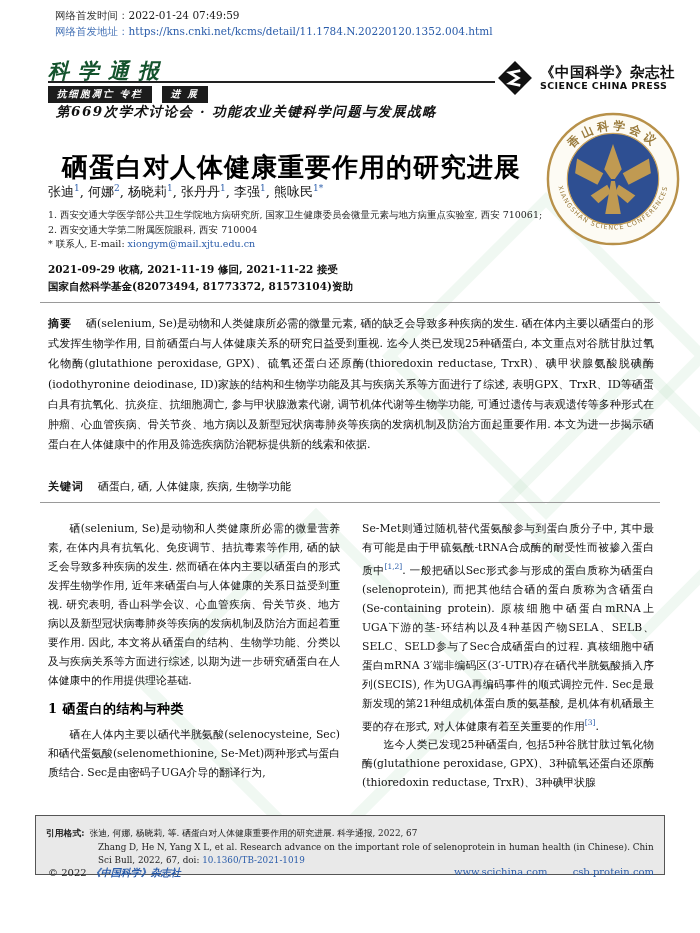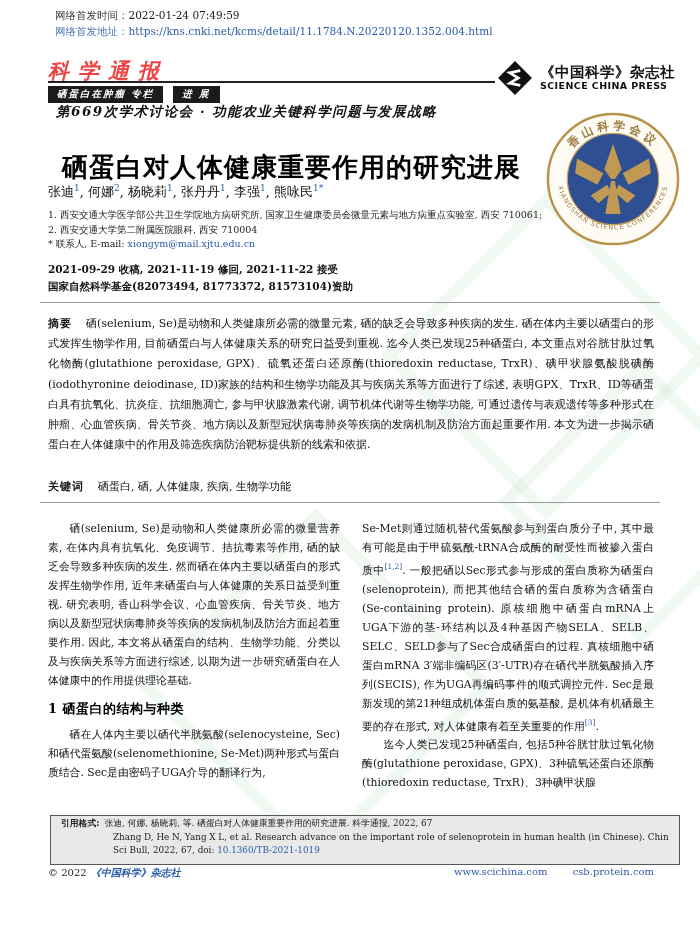--- a/index.html
+++ b/index.html
@@ -10,21 +10,21 @@
   }
   .layer{position:relative;z-index:2;}
   
   .wm{position:absolute;z-index:1;border:11px solid rgba(180,220,190,0.20);transform:rotate(45deg);}
   
   .notice{position:absolute;left:55px;top:7px;font-size:10.5px;line-height:16px;}
   .notice .lab1{color:#3a3a3a;}
   .notice .lab2{color:#4a76b8;}
   .notice a{color:#2a5caa;text-decoration:none;}
   
-  .journal-logo{position:absolute;left:48px;top:57px;font-size:21px;font-weight:bold;font-style:italic;letter-spacing:9px;color:#ef4444;}
+  .journal-logo{position:absolute;left:48px;top:57px;font-size:21px;font-weight:bold;font-style:italic;letter-spacing:9px;color:#14532d;}
   .head-rule{position:absolute;left:48px;top:81px;width:447px;height:2px;background:#222;}
   .badges{position:absolute;left:48px;top:86px;display:flex;gap:10px;}
   .badge{background:#1c1c1c;color:#fff;font-size:9.5px;font-weight:bold;font-style:italic;padding:2px 9px;letter-spacing:2px;white-space:nowrap;}
   .theme{position:absolute;left:56px;top:103px;font-size:13.5px;font-weight:bold;font-style:italic;letter-spacing:1.5px;color:#111;}
   .press{position:absolute;left:497px;top:60px;display:flex;align-items:center;gap:7px;}
   .press .cn{font-size:14.5px;font-weight:bold;letter-spacing:0.5px;color:#111;line-height:16px;}
   .press .en{font-size:9.5px;font-weight:bold;font-family:"DejaVu Sans","Liberation Sans",sans-serif;letter-spacing:0.4px;color:#111;line-height:12px;}
   
   .seal{position:absolute;left:545px;top:111px;width:136px;height:136px;}
   
@@ -41,21 +41,21 @@
   .keywords{position:absolute;left:48px;top:479px;font-size:11px;color:#111;}
   .kw-label{font-weight:bold;margin-right:14px;letter-spacing:1px;}
   
   .columns{position:absolute;left:48px;top:519px;width:606px;display:flex;gap:22px;}
   .col{width:292px;font-size:10.8px;line-height:19px;text-align:justify;color:#111;}
   .col p{margin:0;}
   .col p.indent{text-indent:2em;}
   .col sup{color:#2a5caa;font-size:7.5px;}
   .sec-head{font-size:13px;font-weight:bold;margin:9px 0 7px 0;letter-spacing:0.5px;color:#000;}
   
-  .cite-box{position:absolute;left:50px;top:815px;width:610px;background:#e9e9e9;border:1px solid #555;padding:1px 8px 6px 10px;font-size:8.8px;line-height:13.5px;color:#222;}
+  .cite-box{position:absolute;left:35px;top:815px;width:610px;background:#e9e9e9;border:1px solid #555;padding:11px 8px 6px 10px;font-size:8.8px;line-height:13.5px;color:#222;}
   .cite-label{font-weight:bold;margin-right:5px;}
   .cite-en{padding-left:52px;}
   .cite-box a{color:#2a5caa;text-decoration:none;}
   
   .footer{position:absolute;left:48px;top:866px;width:606px;display:flex;justify-content:space-between;font-size:10px;}
   .footer .copy-name{color:#2a5caa;font-weight:bold;font-style:italic;margin-left:4px;}
   .footer .sites a{color:#2a5caa;text-decoration:none;margin-left:22px;}
 </style>
 </head>
 <body>
@@ -73,21 +73,21 @@
         <span class="lab1">网络首发时间：</span><span>2022-01-24 07:49:59</span>
       </div>
       <div>
         <span class="lab2">网络首发地址：</span><a href="#">https://kns.cnki.net/kcms/detail/11.1784.N.20220120.1352.004.html</a>
       </div>
     </div>
 
     <div class="journal-logo">科学通报</div>
     <div class="head-rule"></div>
     <div class="badges">
-      <span class="badge">硒蛋白在肿瘤 专栏</span>
+      <span class="badge">抗细胞凋亡 专栏</span>
       <span class="badge">进 展</span>
     </div>
     <div class="theme">第669次学术讨论会 · 功能农业关键科学问题与发展战略</div>
 
     <div class="press">
       <svg width="36" height="36" viewBox="0 0 34 34">
         <polygon points="17,1 33,17 17,33 1,17" fill="#111"></polygon>
         <path d="M22,10 L12,12 L20,17 L12,22 L22,24" stroke="#fff" stroke-width="2.6" fill="none"></path>
       </svg>
       <div>

